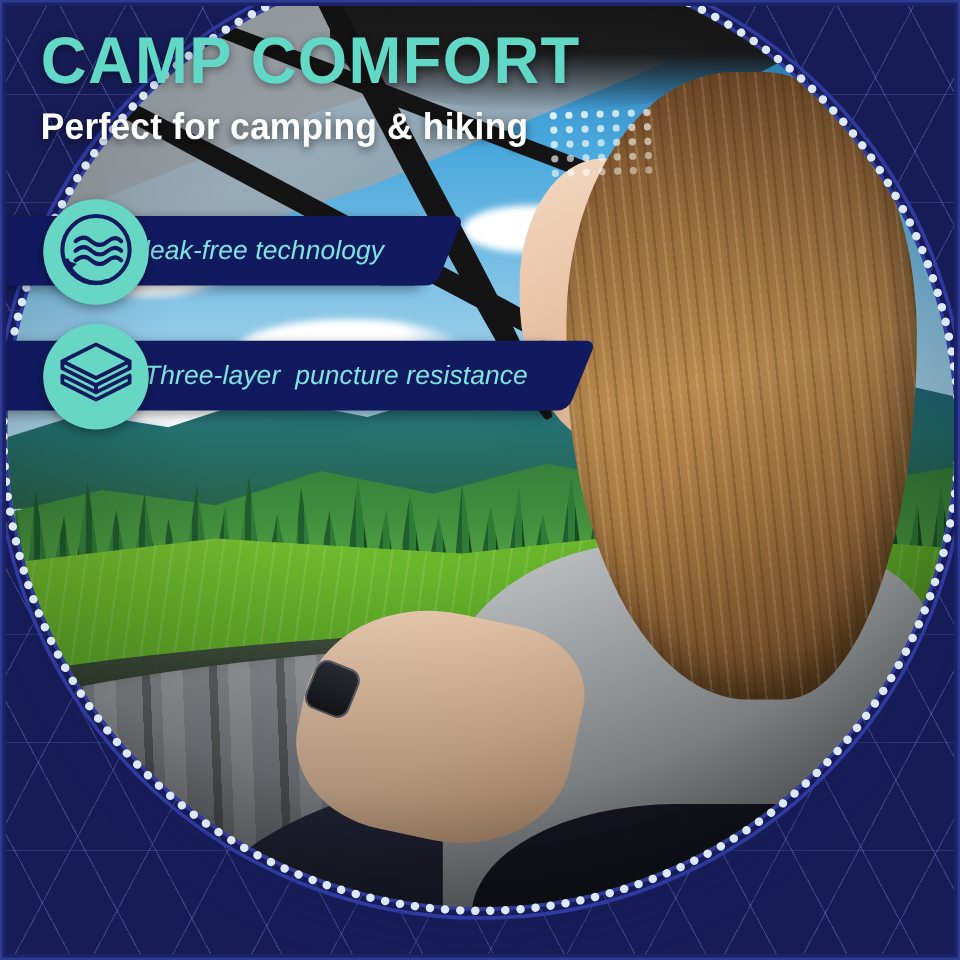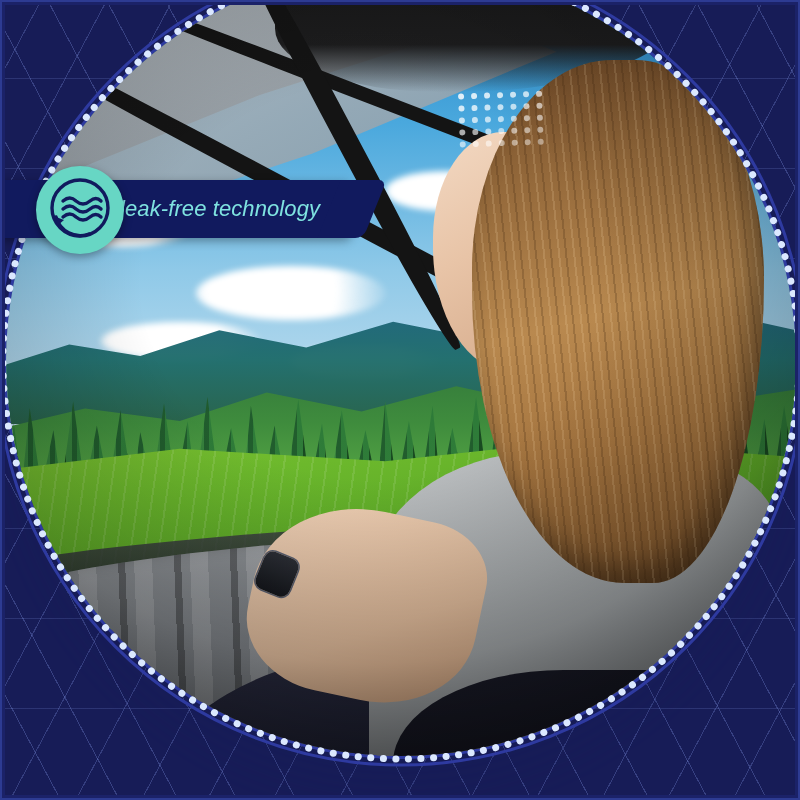--- a/index.html
+++ b/index.html
@@ -362,20 +362,24 @@
 
       <div class="vignette"></div>
     </div>
   </div>
 
   <svg class="dot-ring" viewBox="0 0 800 800">
     <circle cx="401" cy="361" r="398" fill="none" stroke="#dbe8ff" stroke-width="7" stroke-linecap="round" stroke-dasharray="0.1 12.5"></circle>
     <circle cx="401" cy="361" r="404" fill="none" stroke="#2e3aa0" stroke-width="3"></circle>
   </svg>
 
+  <div class="headline-wrap">
+    <div class="headline">CAMP COMFORT</div>
+    <div class="subhead">Perfect for camping &amp; hiking</div>
+  </div>
 
   <div class="dot-grid" id="dotgrid">
       <i style="opacity: 0.95;"></i>
       <i style="opacity: 0.92;"></i>
       <i style="opacity: 0.89;"></i>
       <i style="opacity: 0.86;"></i>
       <i style="opacity: 0.83;"></i>
       <i style="opacity: 0.8;"></i>
       <i style="opacity: 0.77;"></i>
       <i style="opacity: 0.88;"></i>
@@ -419,19 +423,34 @@
           <circle cx="37" cy="35" r="28" fill="none" stroke="#111a5e" stroke-width="3.4"></circle>
           <path d="M20 28 q7 -6 13 0 q7 6 14 0 q6 -5 11 0" fill="none" stroke="#111a5e" stroke-width="3.4" stroke-linecap="round"></path>
           <path d="M20 36 q7 -6 13 0 q7 6 14 0 q6 -5 11 0" fill="none" stroke="#111a5e" stroke-width="3.4" stroke-linecap="round"></path>
           <path d="M20 44 q7 -6 13 0 q7 6 14 0 q6 -5 11 0" fill="none" stroke="#111a5e" stroke-width="3.4" stroke-linecap="round"></path>
           <path d="M13 44 a25 25 0 0 0 33 17" fill="none" stroke="#111a5e" stroke-width="3.4" stroke-linecap="round"></path>
           <path d="M13 44 l8 3 l-7 6 z" fill="#111a5e"></path>
         </svg>
       </div>
     </div>
 
+    <div class="feature f2">
+      <div class="banner">
+        <span class="banner-label">Three-layer  puncture resistance</span>
+      </div>
+      <div class="badge-icon">
+        <svg width="70" height="70" viewBox="0 0 70 70">
+          <g fill="none" stroke="#111a5e" stroke-width="3.2" stroke-linejoin="round">
+            <path d="M35 8 L63 22 L35 36 L7 22 Z"></path>
+            <path d="M7 22 L7 28 L35 42 L63 28 L63 22"></path>
+            <path d="M7 34 L35 48 L63 34 L63 40 L35 54 L7 40 Z"></path>
+            <path d="M35 42 L35 48"></path>
+          </g>
+        </svg>
+      </div>
+    </div>
 
   </div>
 
   <div class="frame"></div>
   <div class="frame-inner"></div>
 
 </div>
 
 </body></html>

